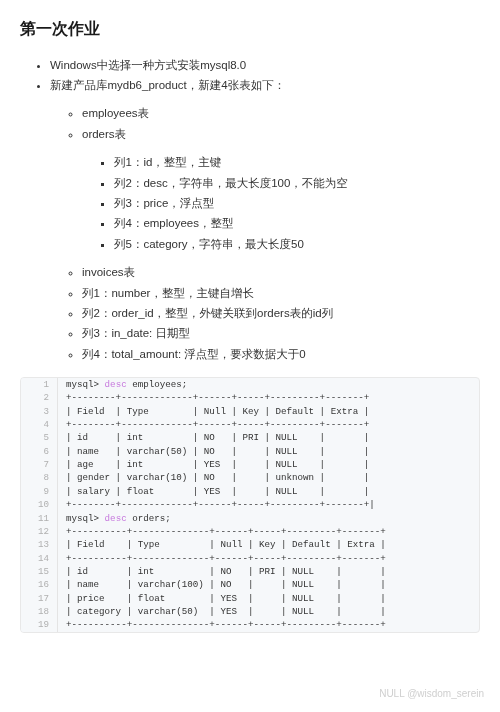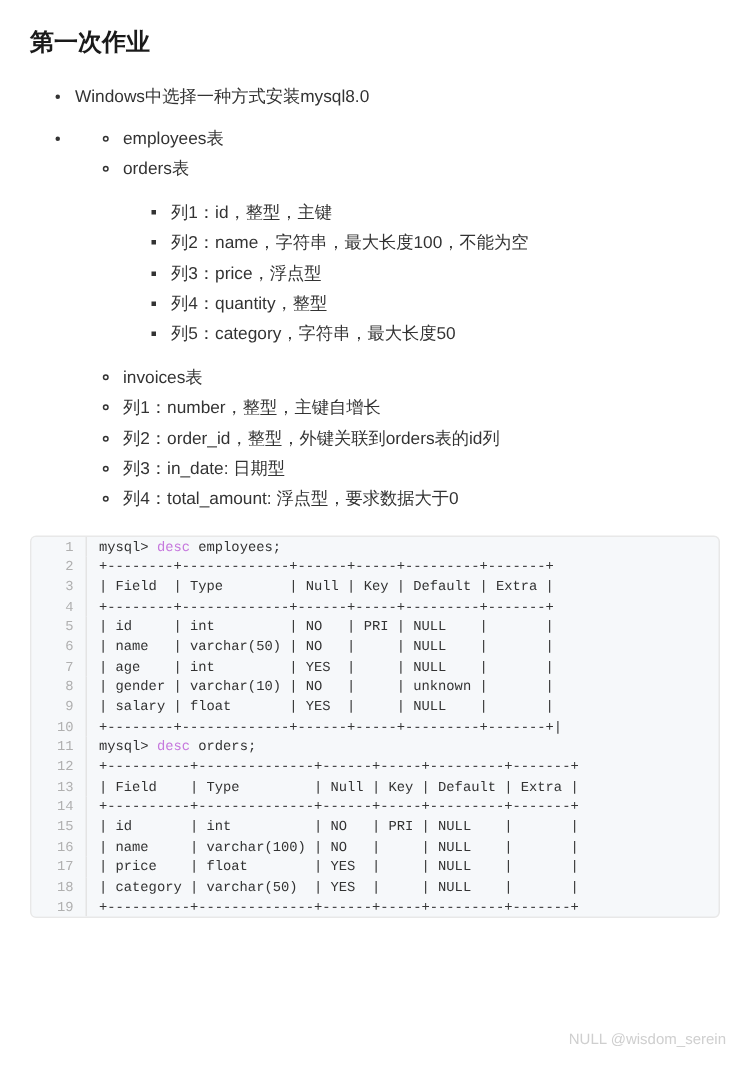--- a/index.html
+++ b/index.html
@@ -76,31 +76,32 @@
   }
 </style>
 </head>
 <body>
 
 <h1>第一次作业</h1>
 
 <ul class="disc">
   <li>Windows中选择一种方式安装mysql8.0</li>
   <li>
+    <span>新建产品库mydb6_product，新建4张表如下：</span>
     <ul class="circle">
       <li>
         <span>employees表</span>
       </li>
       <li>
         <span>orders表</span>
         <ul class="square">
           <li>列1：id，整型，主键</li>
-          <li>列2：name，字符串，最大长度100，不能为空</li>
+          <li>列2：desc，字符串，最大长度100，不能为空</li>
           <li>列3：price，浮点型</li>
-          <li>列4：quantity，整型</li>
+          <li>列4：employees，整型</li>
           <li>列5：category，字符串，最大长度50</li>
         </ul>
       </li>
       <li>
         <span>invoices表</span>
       </li>
       <li>列1：number，整型，主键自增长</li>
       <li>列2：order_id，整型，外键关联到orders表的id列</li>
       <li>列3：in_date: 日期型</li>
       <li>列4：total_amount: 浮点型，要求数据大于0</li>

